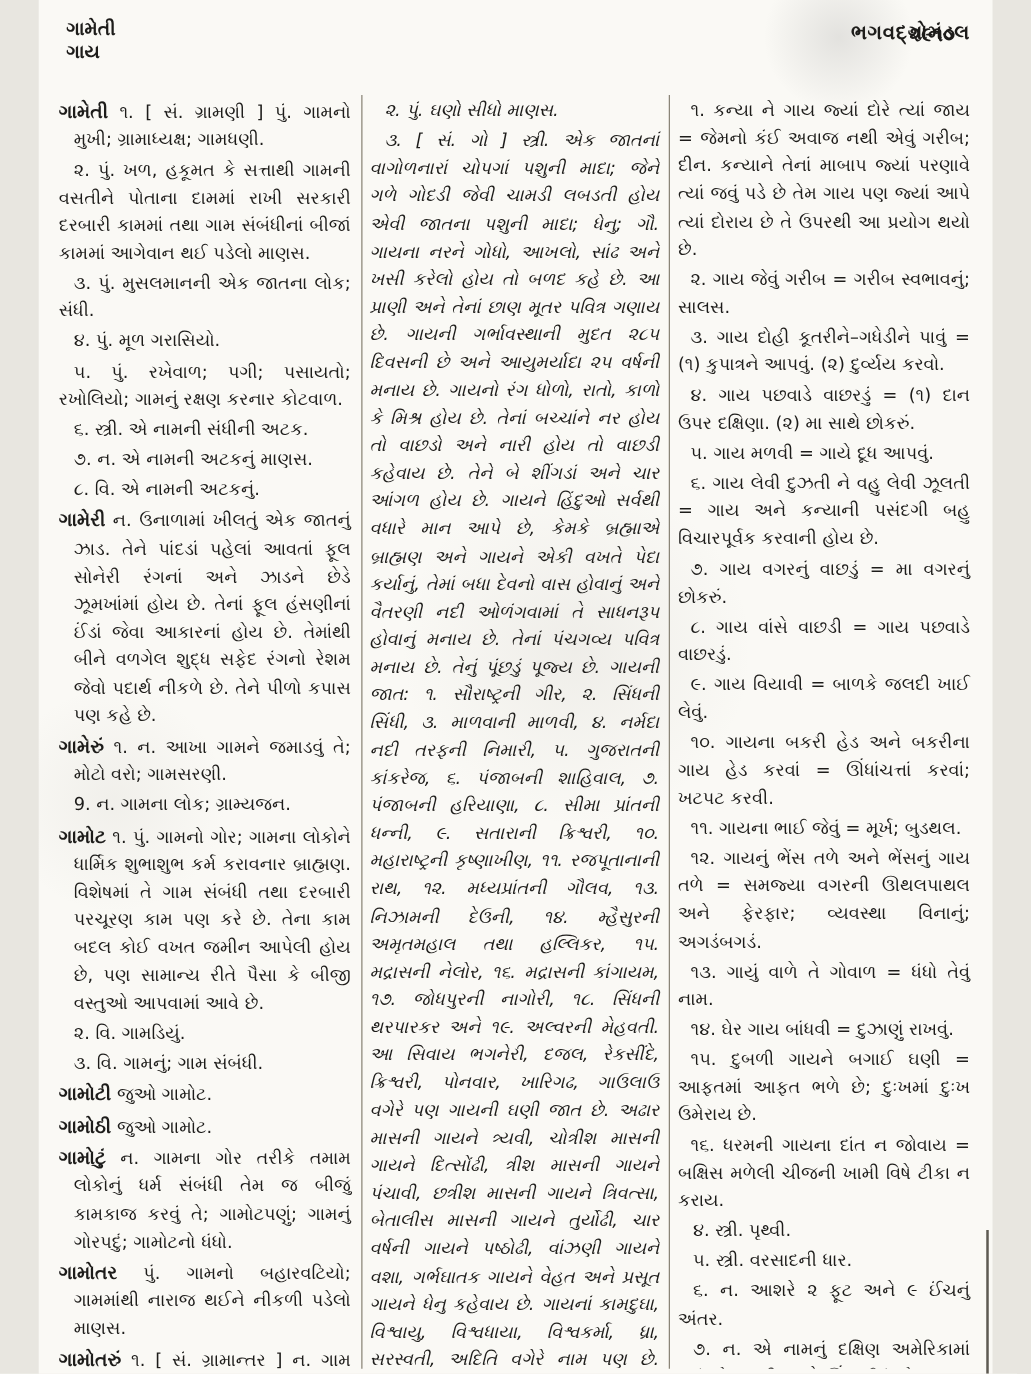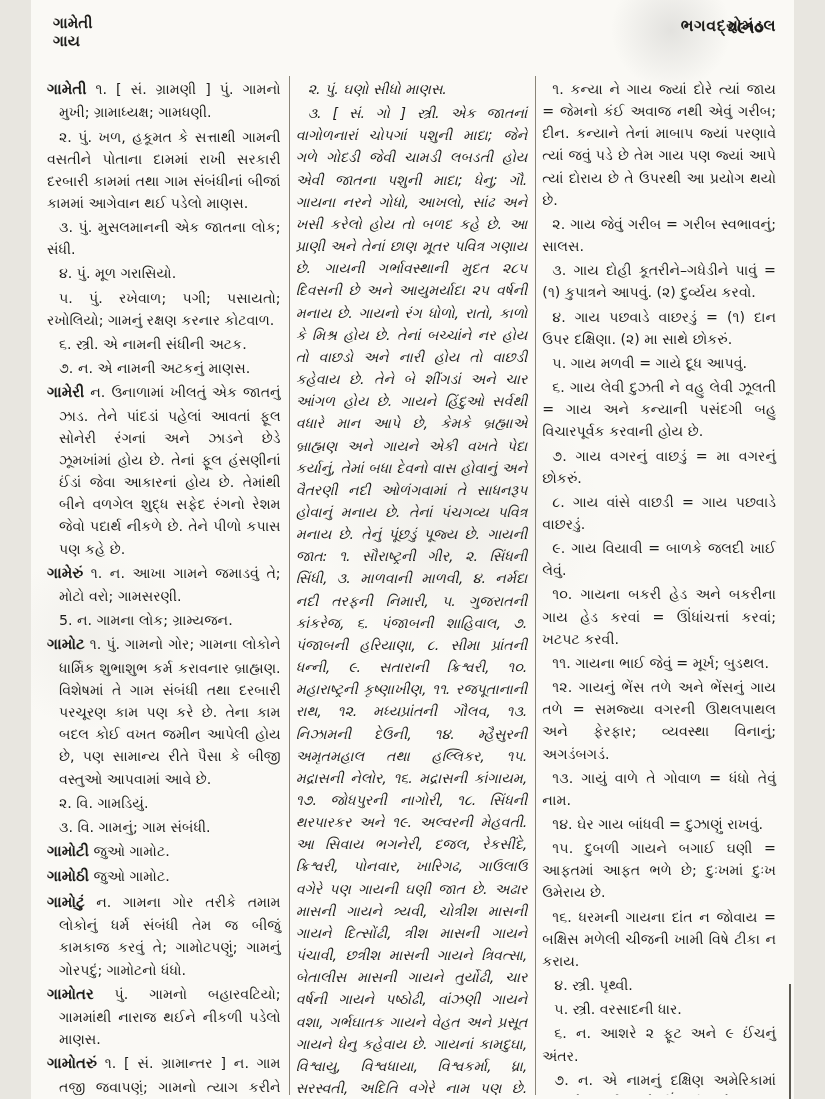--- a/index.html
+++ b/index.html
@@ -68,23 +68,24 @@
 
   <div class="cols">
     <div class="col" id="col-0">
         <p class="entry"><b>ગામેતી</b> ૧. [ સં. ગ્રામણી ] પું. ગામનો મુખી; ગ્રામાધ્યક્ષ; ગામધણી.</p>
         <p class="sense">૨. પું. ખળ, હકૂમત કે સત્તાથી ગામની વસતીને પોતાના દામમાં રાખી સરકારી દરબારી કામમાં તથા ગામ સંબંધીનાં બીજાં કામમાં આગેવાન થઈ પડેલો માણસ.</p>
         <p class="sense">૩. પું. મુસલમાનની એક જાતના લોક; સંધી.</p>
         <p class="sense">૪. પું. મૂળ ગરાસિયો.</p>
         <p class="sense">૫. પું. રખેવાળ; પગી; પસાયતો; રખોલિયો; ગામનું રક્ષણ કરનાર કોટવાળ.</p>
         <p class="sense">૬. સ્ત્રી. એ નામની સંધીની અટક.</p>
         <p class="sense">૭. ન. એ નામની અટકનું માણસ.</p>
+        <p class="sense">૮. વિ. એ નામની અટકનું.</p>
         <p class="entry"><b>ગામેરી</b> ન. ઉનાળામાં ખીલતું એક જાતનું ઝાડ. તેને પાંદડાં પહેલાં આવતાં ફૂલ સોનેરી રંગનાં અને ઝાડને છેડે ઝૂમખાંમાં હોય છે. તેનાં ફૂલ હંસણીનાં ઈંડાં જેવા આકારનાં હોય છે. તેમાંથી બીને વળગેલ શુદ્ધ સફેદ રંગનો રેશમ જેવો પદાર્થ નીકળે છે. તેને પીળો કપાસ પણ કહે છે.</p>
         <p class="entry"><b>ગામેરું</b> ૧. ન. આખા ગામને જમાડવું તે; મોટો વરો; ગામસરણી.</p>
-        <p class="sense">5. ન. ગામના લોક; ગ્રામ્યજન.</p>
+        <p class="sense">9. ન. ગામના લોક; ગ્રામ્યજન.</p>
         <p class="entry"><b>ગામોટ</b> ૧. પું. ગામનો ગોર; ગામના લોકોને ધાર્મિક શુભાશુભ કર્મ કરાવનાર બ્રાહ્મણ. વિશેષમાં તે ગામ સંબંધી તથા દરબારી પરચૂરણ કામ પણ કરે છે. તેના કામ બદલ કોઈ વખત જમીન આપેલી હોય છે, પણ સામાન્ય રીતે પૈસા કે બીજી વસ્તુઓ આપવામાં આવે છે.</p>
         <p class="sense">૨. વિ. ગામડિયું.</p>
         <p class="sense">૩. વિ. ગામનું; ગામ સંબંધી.</p>
         <p class="entry"><b>ગામોટી</b> જુઓ ગામોટ.</p>
         <p class="entry"><b>ગામોઠી</b> જુઓ ગામોટ.</p>
         <p class="entry"><b>ગામોટું</b> ન. ગામના ગોર તરીકે તમામ લોકોનું ધર્મ સંબંધી તેમ જ બીજું કામકાજ કરવું તે; ગામોટપણું; ગામનું ગોરપદું; ગામોટનો ધંધો.</p>
         <p class="entry"><b>ગામોતર</b> પું. ગામનો બહારવટિયો; ગામમાંથી નારાજ થઈને નીકળી પડેલો માણસ.</p>
         <p class="entry"><b>ગામોતરું</b> ૧. [ સં. ગ્રામાન્તર ] ન. ગામ તજી જવાપણું; ગામનો ત્યાગ કરીને જતા રહેવું તે; એક ગામથી બીજે ગામ જવું તે.</p>
         <p class="sense">૨. ન. પરદેશ ફર્યા કરવું તે.</p>
       </div>

